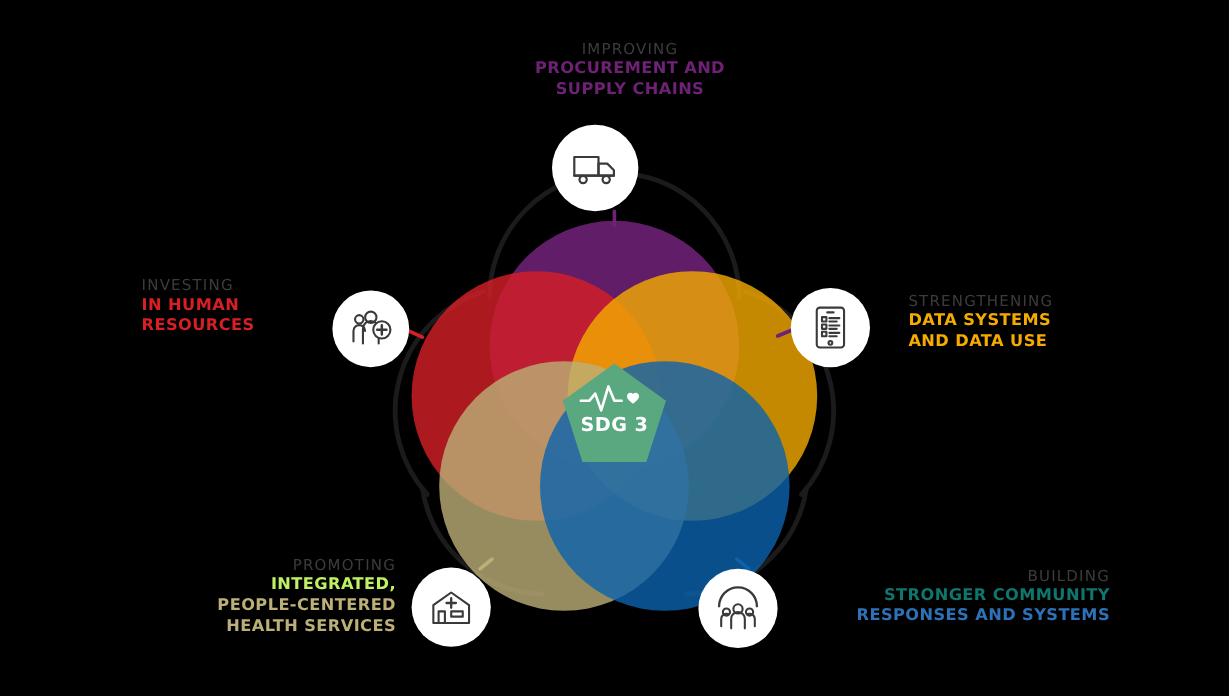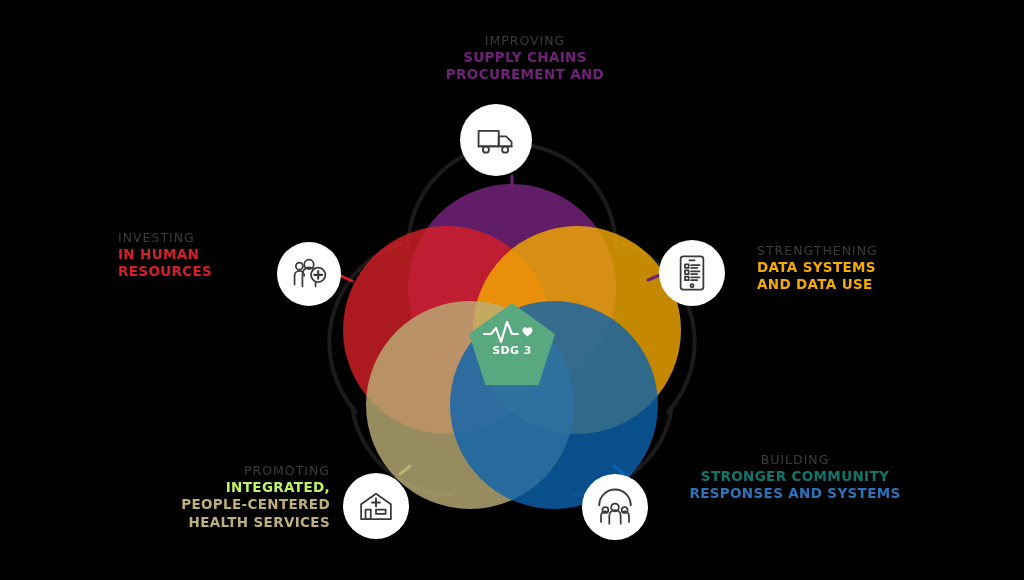--- a/index.html
+++ b/index.html
@@ -61,23 +61,23 @@
     text-align: left;
   }
   .lbl-bottom-left {
     left: 140px;
     top: 463px;
     width: 190px;
     text-align: right;
   }
   .lbl-bottom-right {
     left: 665px;
-    top: 452px;
+    top: 472px;
     width: 260px;
-    text-align: center;
+    text-align: right;
   }
   .venn-svg {
     position: absolute;
     left: 0; top: 0;
     width: 1024px;
     height: 580px;
   }
   .icon-badge {
     position: absolute;
     border-radius: 50%;
@@ -100,21 +100,21 @@
     width: 92px;
     height: 88px;
   }
   .sdg-text {
     position: absolute;
     left: 0;
     top: 44px;
     width: 92px;
     text-align: center;
     color: #ffffff;
-    font-size: 11px;
+    font-size: 16px;
     font-weight: 700;
     letter-spacing: 0.4px;
   }
 </style>
 </head>
 <body>
 
 <div id="stage">
 
   <svg class="venn-svg" viewBox="0 0 1024 580">
@@ -220,22 +220,22 @@
       <path d="M 17.5 43 v -9 a 6.5 6.5 0 0 1 13 0 v 9"></path>
       <circle cx="13" cy="27.5" r="3.4"></circle>
       <path d="M 8 41 v -7 a 5 5 0 0 1 6.6 -4.6"></path>
       <circle cx="35" cy="27.5" r="3.4"></circle>
       <path d="M 40 41 v -7 a 5 5 0 0 0 -6.6 -4.6"></path>
     </svg>
   </div>
 
   <div class="label-block lbl-top">
     <span class="label-kicker">IMPROVING</span>
+    <span class="label-main" style="color:#6E2175">PROCUREMENT AND</span>
     <span class="label-main" style="color:#6E2175">SUPPLY CHAINS</span>
-    <span class="label-main" style="color:#6E2175">PROCUREMENT AND</span>
   </div>
 
   <div class="label-block lbl-left">
     <span class="label-kicker">INVESTING</span>
     <span class="label-main" style="color:#D71F25">IN HUMAN</span>
     <span class="label-main" style="color:#D71F25">RESOURCES</span>
   </div>
 
   <div class="label-block lbl-right">
     <span class="label-kicker">STRENGTHENING</span>

